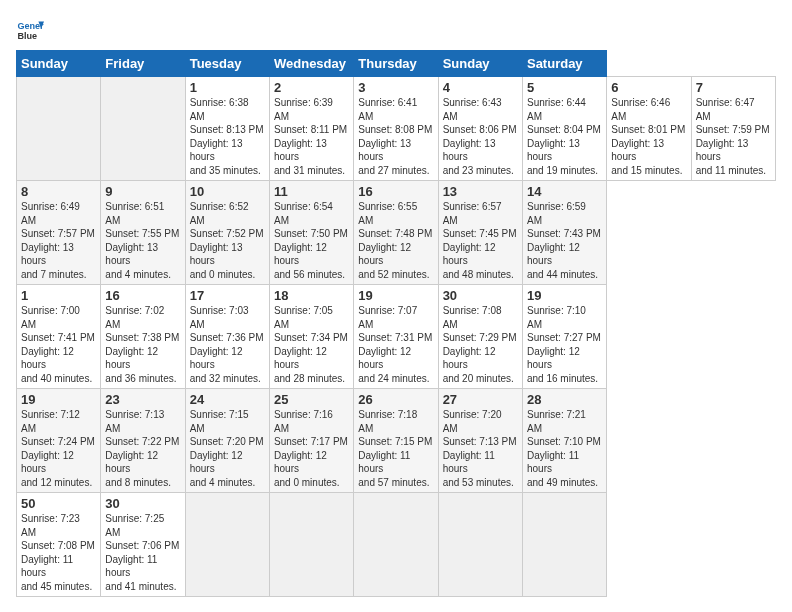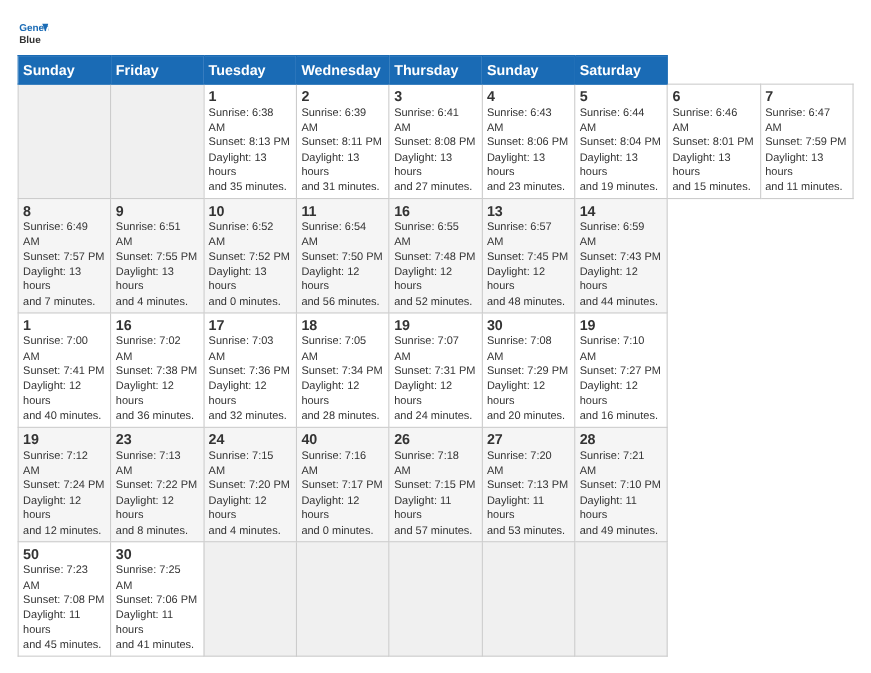--- a/index.html
+++ b/index.html
@@ -219,21 +219,21 @@
           </td>
           <td>
             <span class="day-num">23</span>
             <div class="cell-text">Sunrise: 7:13 AM<br>Sunset: 7:22 PM<br>Daylight: 12 hours<br>and 8 minutes.</div>
           </td>
           <td>
             <span class="day-num">24</span>
             <div class="cell-text">Sunrise: 7:15 AM<br>Sunset: 7:20 PM<br>Daylight: 12 hours<br>and 4 minutes.</div>
           </td>
           <td>
-            <span class="day-num">40</span>
+            <span class="day-num">25</span>
             <div class="cell-text">Sunrise: 7:16 AM<br>Sunset: 7:17 PM<br>Daylight: 12 hours<br>and 0 minutes.</div>
           </td>
           <td>
             <span class="day-num">26</span>
             <div class="cell-text">Sunrise: 7:18 AM<br>Sunset: 7:15 PM<br>Daylight: 11 hours<br>and 57 minutes.</div>
           </td>
           <td>
             <span class="day-num">27</span>
             <div class="cell-text">Sunrise: 7:20 AM<br>Sunset: 7:13 PM<br>Daylight: 11 hours<br>and 53 minutes.</div>
           </td>

